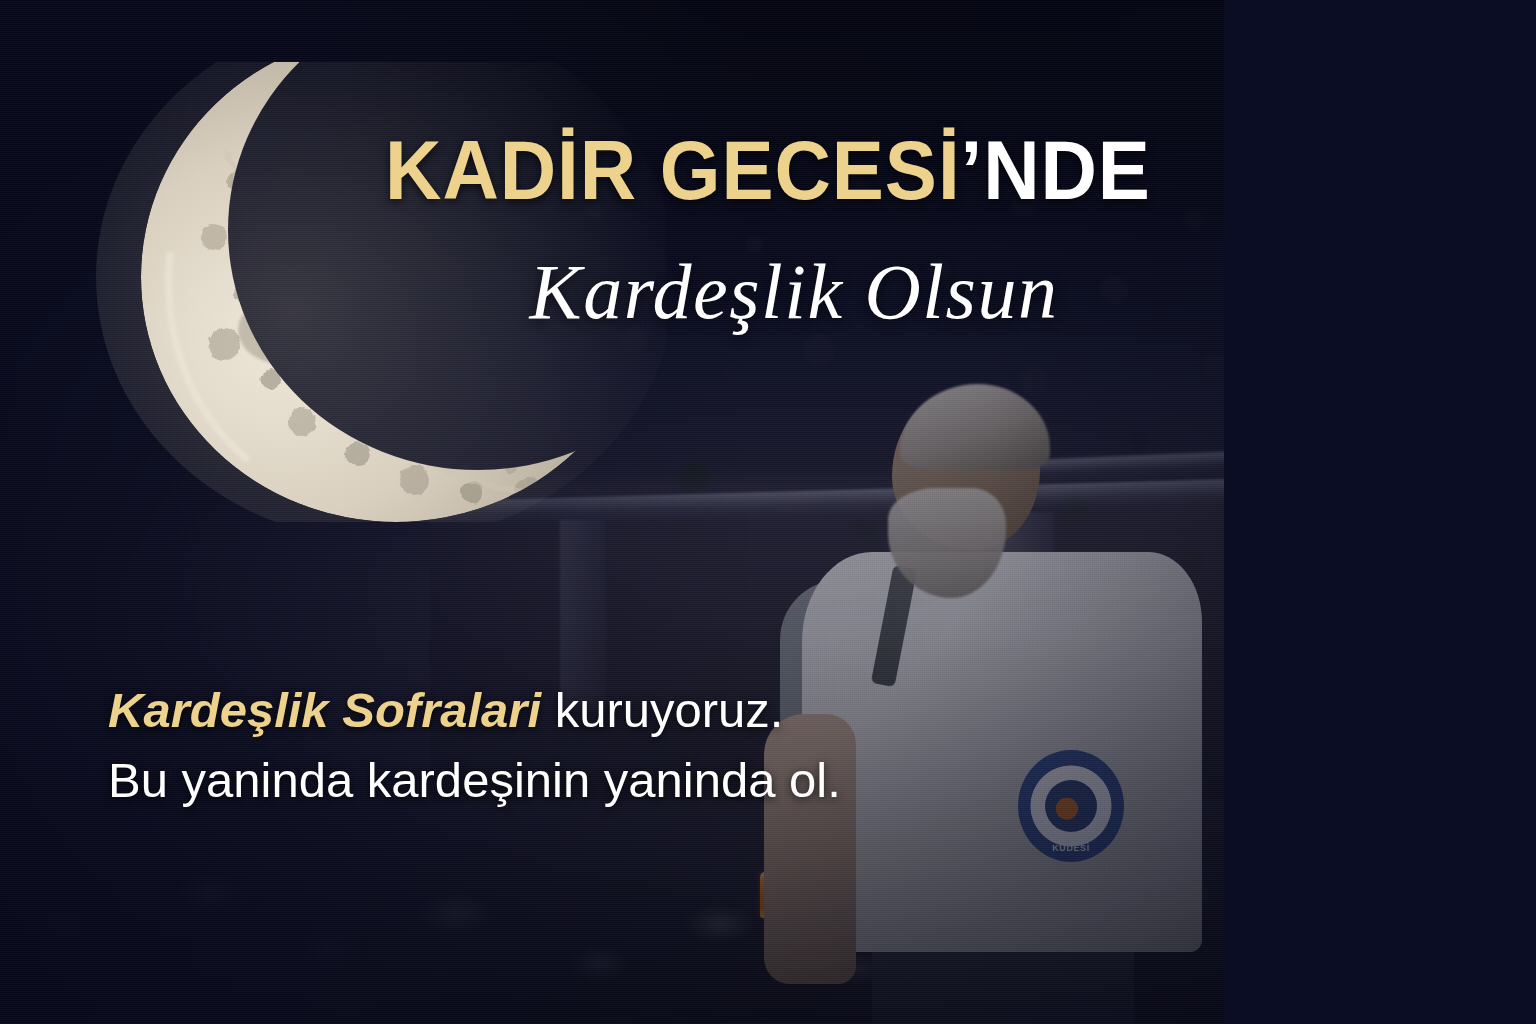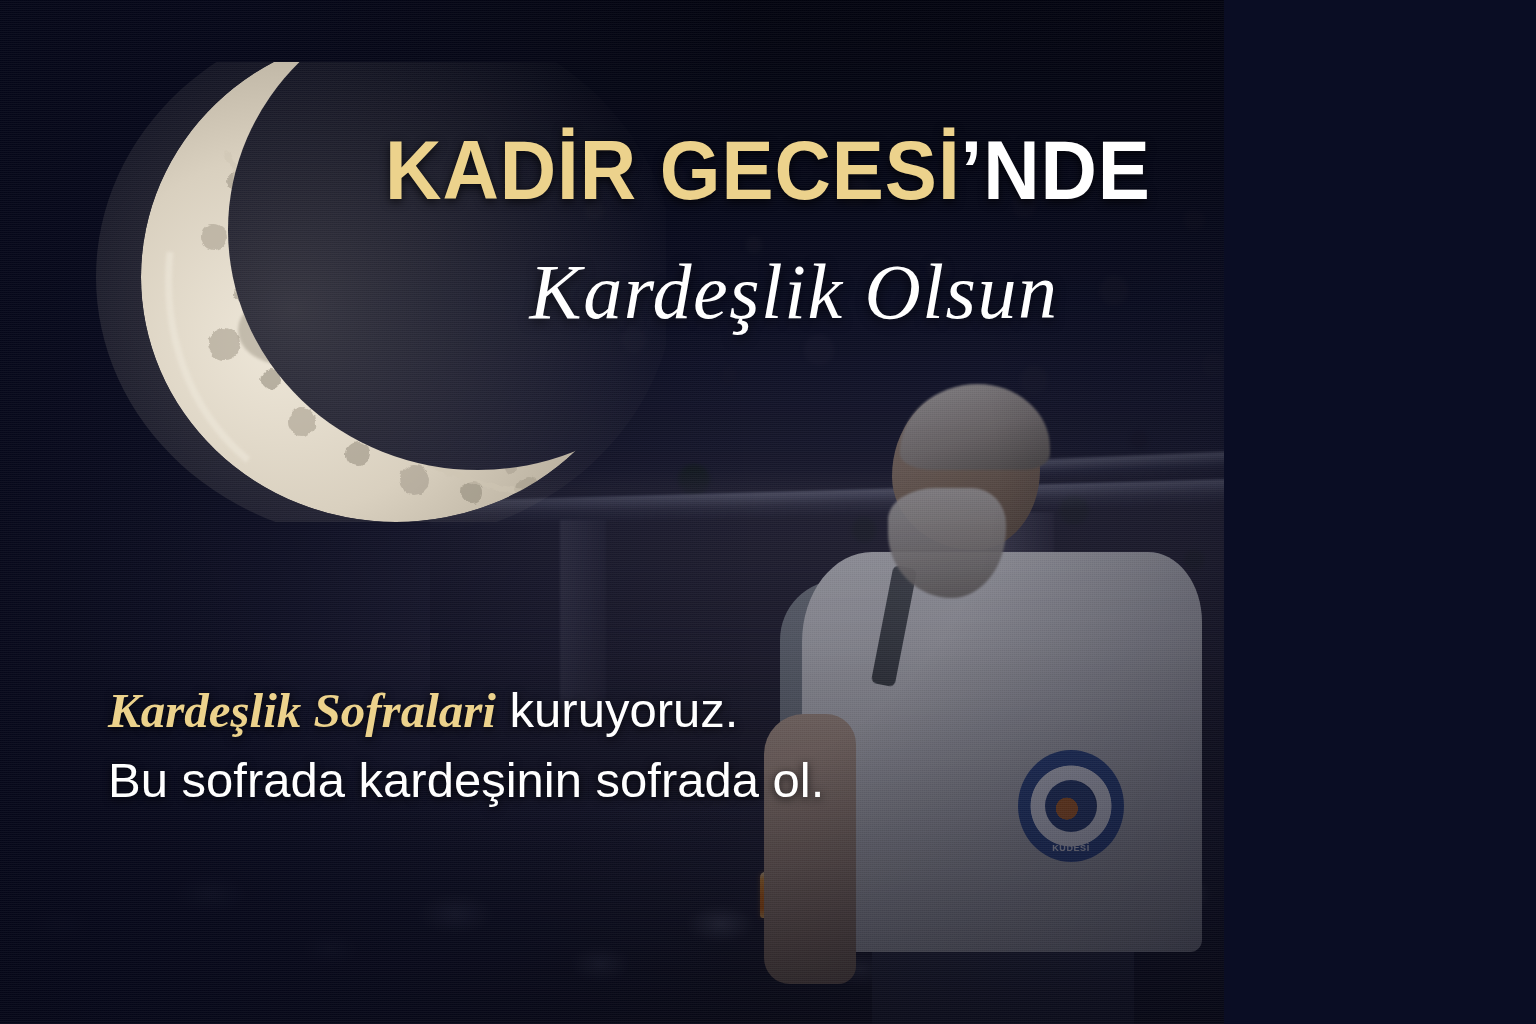--- a/index.html
+++ b/index.html
@@ -240,21 +240,20 @@
     font-family:"Liberation Sans", sans-serif;
     font-size:49px;
     line-height:1.42;
     text-shadow:0 2px 9px rgba(0,0,0,.72);
   }
   .body .row{ display:block; white-space:nowrap; }
   .body .hl{
     color:#ecd28c;
     font-style:italic;
     font-weight:bold;
-    font-family:Liberation Serif, serif;
   }
 </style>
 </head>
 <body>
 
 <div class="poster">
 
   <div class="bg-base"></div>
   <div class="foliage"></div>
 
@@ -376,16 +375,16 @@
   <div class="headline">
     <span class="gold">KADİR GECESİ</span><span class="wht">’NDE</span>
   </div>
 
   <div class="subhead">
     <span class="l2">Kardeşlik Olsun</span>
   </div>
 
   <div class="body">
     <span class="row"><span class="hl">Kardeşlik Sofralari</span><span> kuruyoruz.</span></span>
-    <span class="row">Bu sofrada kardeşinin sofrada ol.</span>
+    <span class="row">Bu yaninda kardeşinin yaninda ol.</span>
   </div>
 
 </div>
 
 </body></html>

